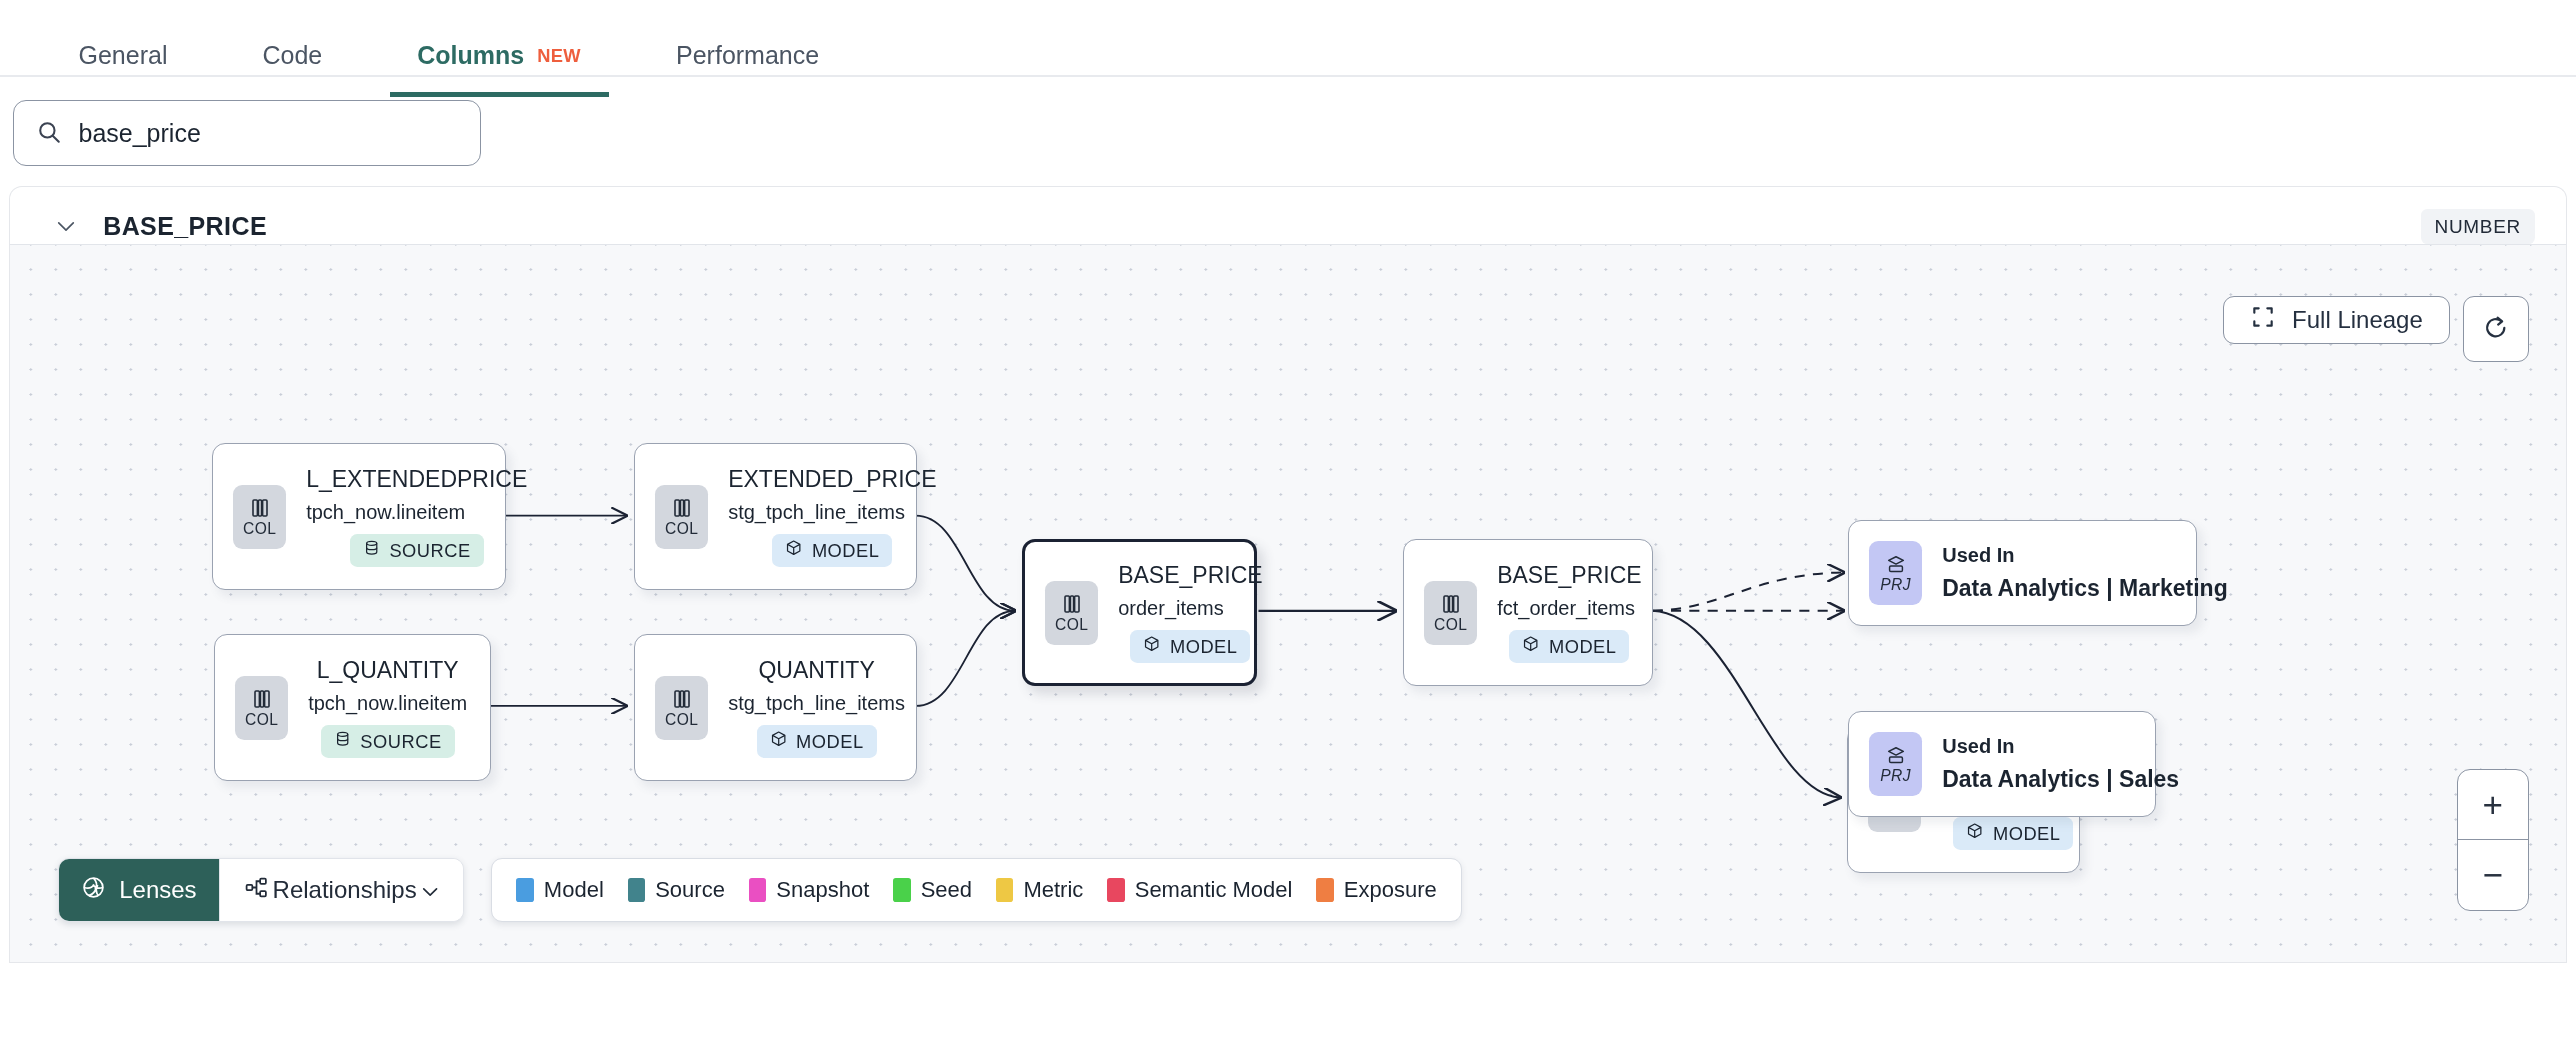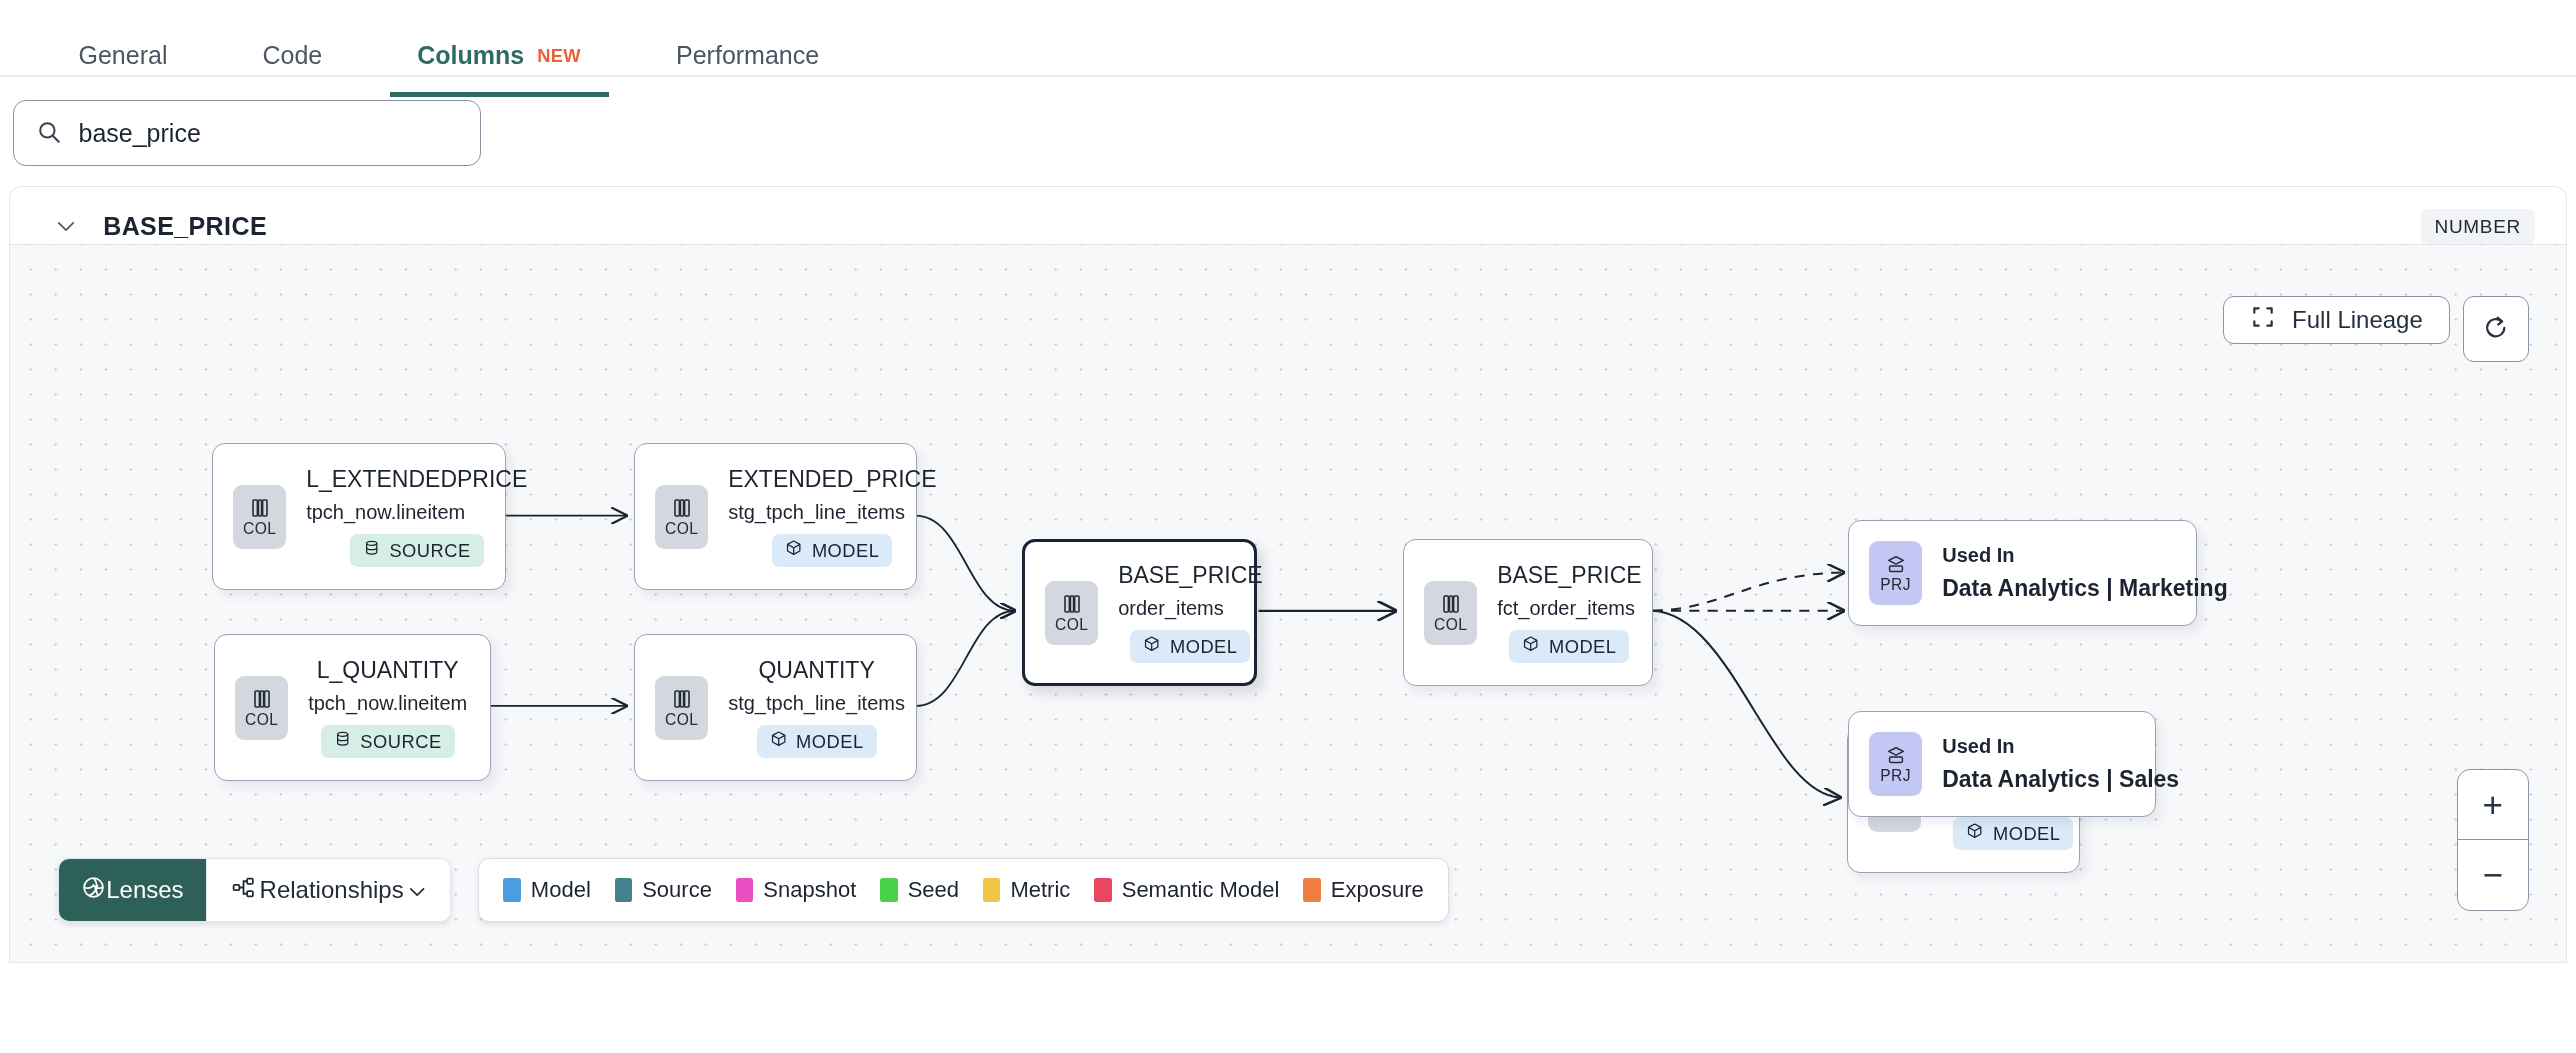--- a/index.html
+++ b/index.html
@@ -167,21 +167,21 @@
     border-radius: 9.2px;
     background: #d3d7de;
     display: flex;
     flex-direction: column;
     align-items: center;
     justify-content: center;
     gap: 0.9px;
     color: #222b38;
     margin-right: 20px;
   }
-  .badge-icon.prj { background: #c3c7f4; }
+  .badge-icon.prj { background: #c3c7f4; font-style: italic; }
   .badge-icon .blabel { font-size: 15.6px; letter-spacing: 0.5px; line-height: 1; }
   .ntext { display: flex; flex-direction: column; align-items: flex-start; }
   .ntitle {
     font-size: 23px;
     color: #1b2430;
     margin-bottom: 8.3px;
     align-self: center;
     white-space: nowrap;
   }
   .nsub {
@@ -269,21 +269,21 @@
     height: 64px;
     border-radius: 11px;
     overflow: hidden;
     box-shadow: 0 2.8px 6.4px rgba(50,60,80,.13);
     border: 1.8px solid #e1e4ea;
     background: #fff;
   }
   .lensbtn {
     background: #2d6059;
     color: #fff;
-    display: flex; align-items: center; 
+    display: flex; align-items: center; gap: 13px;
     padding: 0 22px;
     font-size: 24px;
     cursor: pointer;
   }
   .relbtn {
     background: #fff;
     color: #232c39;
     display: flex; align-items: center; gap: 4px;
     padding: 0 24px;
     font-size: 24px;

